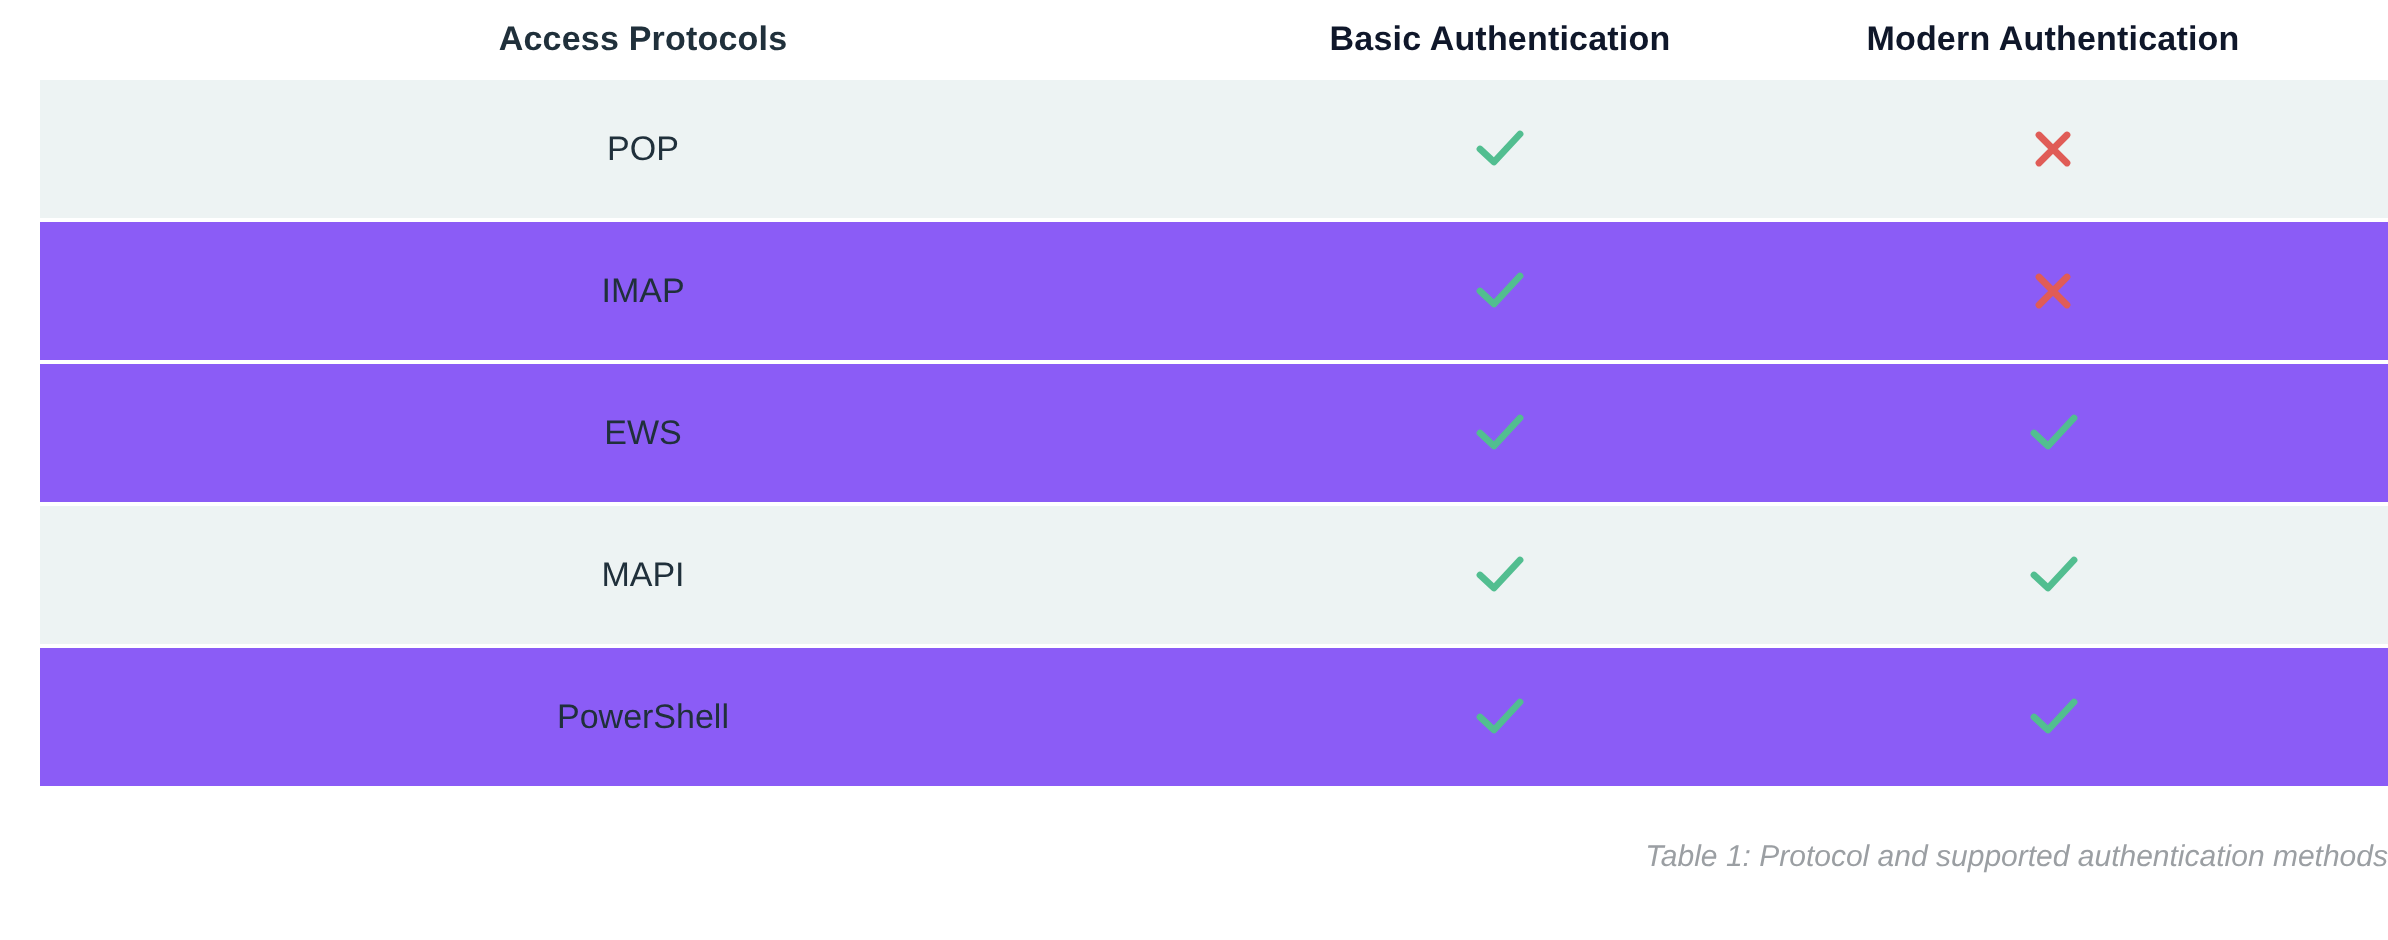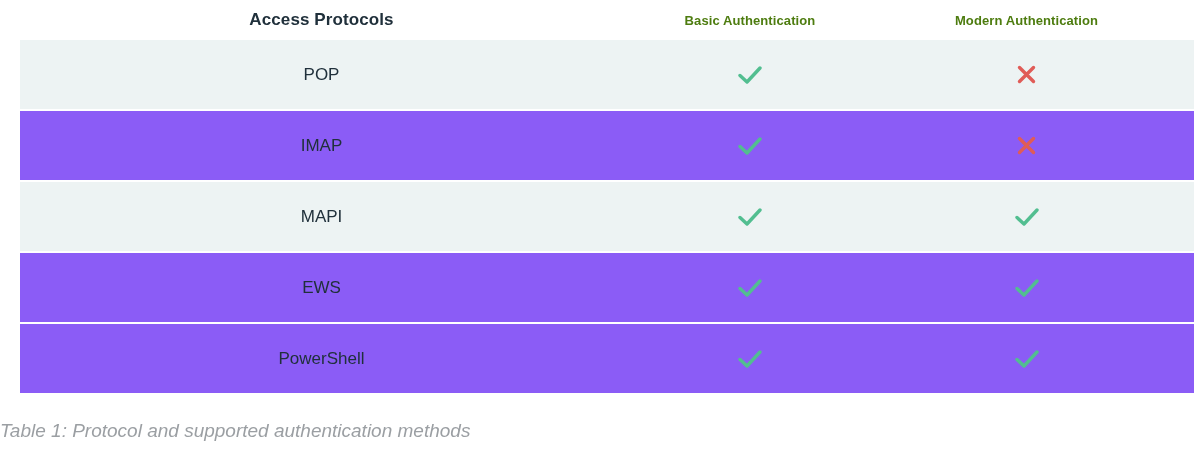--- a/index.html
+++ b/index.html
@@ -23,23 +23,23 @@
   }
   .grid-row {
     display: grid;
     grid-template-columns: 580px 300px 294px;
     align-items: center;
   }
   .header-row {
     height: 40px;
   }
   .header-row .cell {
-    font-size: 13px;
+    font-size: 17px;
     font-weight: 700;
-    color: #4d7c0f;
+    color: #0f172a;
     letter-spacing: 0.1px;
   }
   .rows .row {
     height: 69px;
     margin-bottom: 2px;
   }
   .rows .row.shaded { background: #edf3f3; }
   .rows .row.plain  { background: #8b5cf6; }
   .cell.col1 {
     padding-left: 23px;
@@ -52,22 +52,22 @@
   .mark-wrap {
     display: inline-block;
     line-height: 0;
     vertical-align: middle;
   }
   .caption {
     position: absolute;
     left: 0;
     top: 420px;
     width: 1194px;
-    text-align: left;
-    font-size: 19px;
+    text-align: right;
+    font-size: 15px;
     font-style: italic;
     color: #9b9fa3;
   }
 </style>
 </head>
 <body>
 
 <div class="page">
 
   <div class="auth-table">
@@ -90,31 +90,31 @@
         </div>
         <div class="grid-row row plain">
           <div class="cell col1">IMAP</div>
           <div class="cell col2"><span class="mark-wrap"><svg width="24" height="18" viewBox="0 0 24 18">
                 <path d="M2 9.5 L9 16 L22 2" fill="none" stroke="#52BE90" stroke-width="3.4" stroke-linecap="round" stroke-linejoin="round"></path>
               </svg></span></div>
           <div class="cell col3"><span class="mark-wrap"><svg width="19" height="19" viewBox="0 0 19 19">
                 <path d="M2.5 2.5 L16.5 16.5 M16.5 2.5 L2.5 16.5" fill="none" stroke="#E05C57" stroke-width="3.4" stroke-linecap="round"></path>
               </svg></span></div>
         </div>
-        <div class="grid-row row shaded">
-          <div class="cell col1">MAPI</div>
+        <div class="grid-row row plain">
+          <div class="cell col1">EWS</div>
           <div class="cell col2"><span class="mark-wrap"><svg width="24" height="18" viewBox="0 0 24 18">
                 <path d="M2 9.5 L9 16 L22 2" fill="none" stroke="#52BE90" stroke-width="3.4" stroke-linecap="round" stroke-linejoin="round"></path>
               </svg></span></div>
           <div class="cell col3"><span class="mark-wrap"><svg width="24" height="18" viewBox="0 0 24 18">
                 <path d="M2 9.5 L9 16 L22 2" fill="none" stroke="#52BE90" stroke-width="3.4" stroke-linecap="round" stroke-linejoin="round"></path>
               </svg></span></div>
         </div>
-        <div class="grid-row row plain">
-          <div class="cell col1">EWS</div>
+        <div class="grid-row row shaded">
+          <div class="cell col1">MAPI</div>
           <div class="cell col2"><span class="mark-wrap"><svg width="24" height="18" viewBox="0 0 24 18">
                 <path d="M2 9.5 L9 16 L22 2" fill="none" stroke="#52BE90" stroke-width="3.4" stroke-linecap="round" stroke-linejoin="round"></path>
               </svg></span></div>
           <div class="cell col3"><span class="mark-wrap"><svg width="24" height="18" viewBox="0 0 24 18">
                 <path d="M2 9.5 L9 16 L22 2" fill="none" stroke="#52BE90" stroke-width="3.4" stroke-linecap="round" stroke-linejoin="round"></path>
               </svg></span></div>
         </div>
         <div class="grid-row row plain">
           <div class="cell col1">PowerShell</div>
           <div class="cell col2"><span class="mark-wrap"><svg width="24" height="18" viewBox="0 0 24 18">

